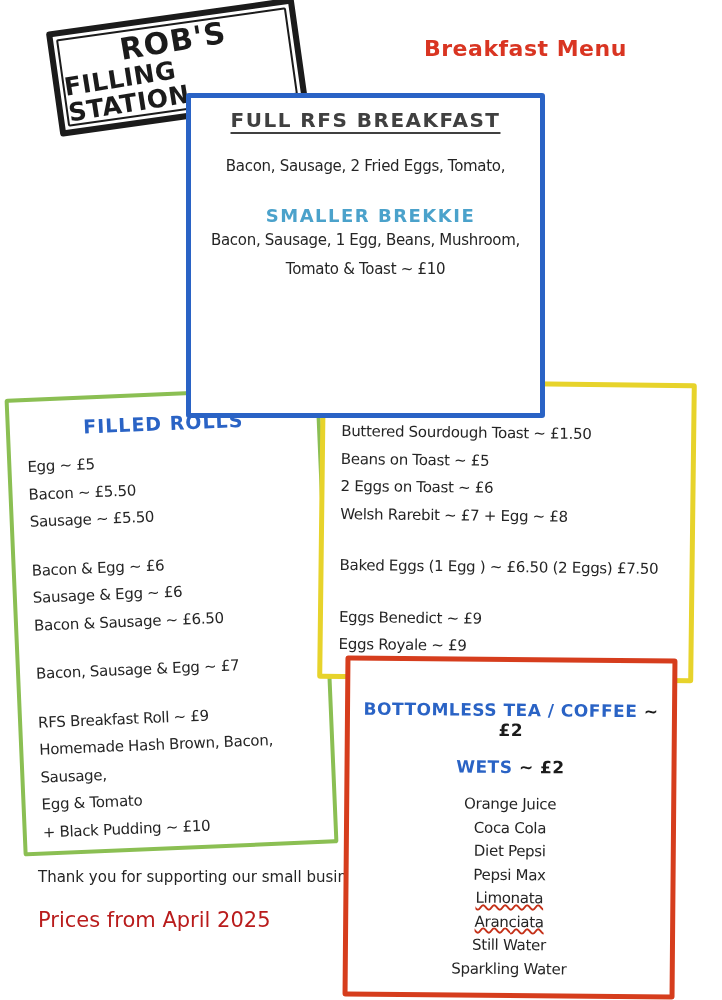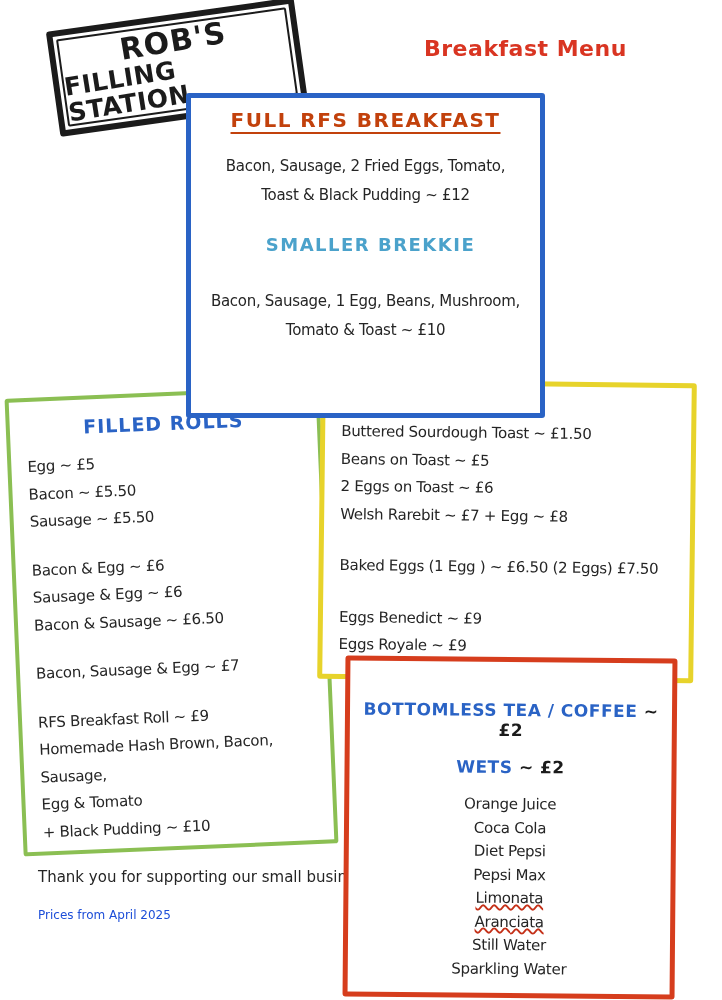--- a/index.html
+++ b/index.html
@@ -47,21 +47,21 @@
   .box-yellow{
     left:319px;top:381px;width:366px;height:290px;
     border:5px solid #e7d32b;transform:rotate(0.7deg);z-index:2;
   }
   .box-red{
     left:344px;top:657px;width:322px;height:331px;
     border:5px solid #d63d1d;transform:rotate(0.5deg);text-align:center;z-index:4;
   }
   
   .h-blue{
-    color:#c2410c;font-weight:700;font-size:20px;letter-spacing:1.5px;
+    color:#404040;font-weight:700;font-size:20px;letter-spacing:1.5px;
     margin-top:10px;
     text-decoration:underline;text-underline-offset:5px;text-decoration-thickness:2px;
   }
   .h-lightblue{
     color:#4ba2cb;font-weight:700;font-size:18px;letter-spacing:1.5px;
     margin-top:24px;
     padding-left:10px;
   }
   .h-rolls{
     color:#2a63c5;font-weight:700;font-size:19px;letter-spacing:1px;
@@ -69,35 +69,35 @@
   }
   .h-drink{
     font-size:17px;font-weight:700;letter-spacing:0.5px;color:#1b1b1b;
   }
   .h-drink .blue-part{color:#2a63c5;}
   .h-drink1{margin-top:38px;}
   .h-drink2{margin-top:17px;}
   
   .para{font-size:15px;letter-spacing:-0.3px;line-height:29px;color:#252525;}
   .para-1{margin-top:20px;}
-  .para-2{margin-top:32px;}
+  .para-2{margin-top:0;}
   .menu-list{font-size:15px;letter-spacing:-0.3px;line-height:27.5px;color:#252525;}
   .list-rolls{margin-top:14px;padding-left:16px;padding-right:4px;}
   .list-toast{margin-top:34px;padding-left:16px;padding-right:4px;}
   .list-drinks{margin-top:16px;font-size:15px;line-height:23.5px;text-align:center;}
   .menu-gap{height:21px;}
   .list-toast .menu-gap{height:24px;}
   .struck{
     text-decoration:underline wavy #c43018;
     text-decoration-thickness:1.5px;
     text-underline-offset:1px;
   }
   
   .footer-thanks{position:absolute;left:38px;top:868px;font-size:15px;color:#252525;}
-  .footer-prices{position:absolute;left:38px;top:908px;font-size:12px;color:#1d4ed8;}
+  .footer-prices{position:absolute;left:38px;top:908px;font-size:21px;color:#b91c1c;}
 </style>
 </head>
 <body>
 
 <div class="page">
 
   <div class="logo">
     <div class="logo-inner">
       <div class="logo-line1">ROB'S</div>
       <div class="logo-line2">FILLING STATION</div>
@@ -137,21 +137,20 @@
         <div class="menu-gap"></div>
         <div>Eggs Benedict ~ £9</div>
         <div>Eggs Royale ~ £9</div>
       </div>
   </div>
 
   <div class="menu-box box-blue">
     <div class="h-blue">FULL RFS BREAKFAST</div>
     <div class="para para-1">
         <div>Bacon, Sausage, 2 Fried Eggs, Tomato,</div>
-        <div>Toast &amp; Black Pudding ~ £12</div>
       </div>
     <div class="h-lightblue">SMALLER BREKKIE</div>
     <div class="para para-2">
         <div>Bacon, Sausage, 1 Egg, Beans, Mushroom,</div>
         <div>Tomato &amp; Toast ~ £10</div>
       </div>
   </div>
 
   <div class="menu-box box-red">
     <div class="h-drink h-drink1">

